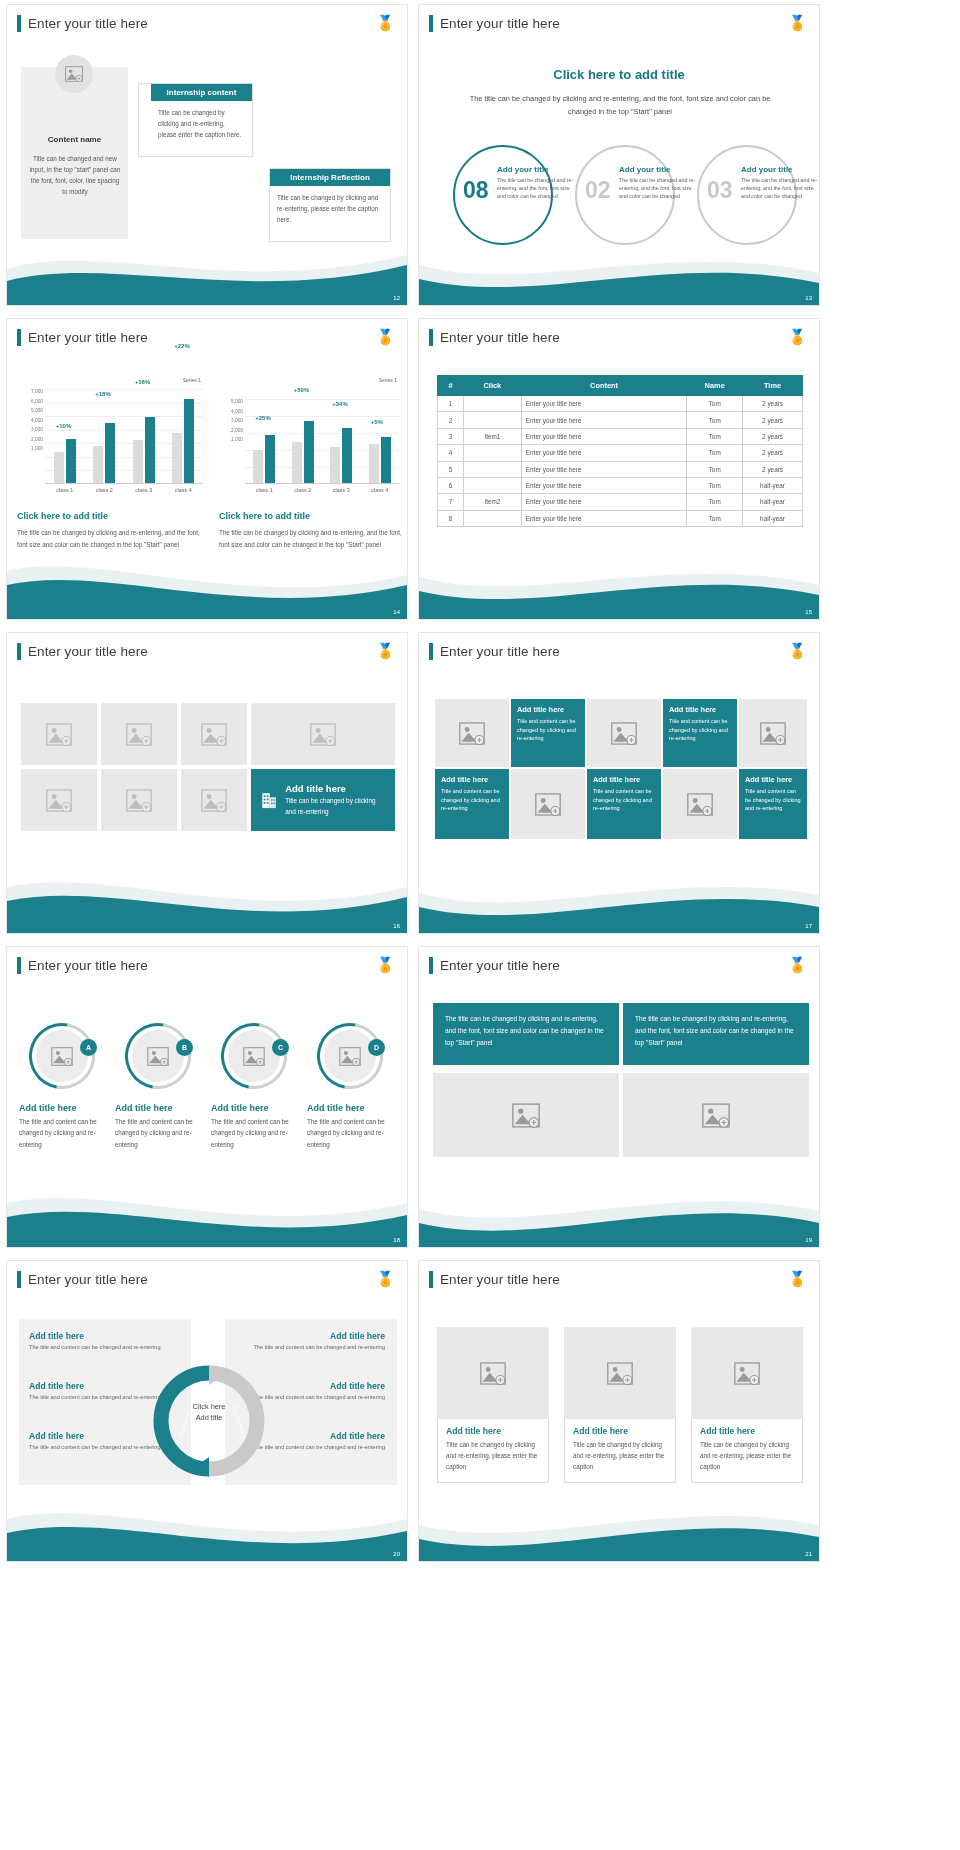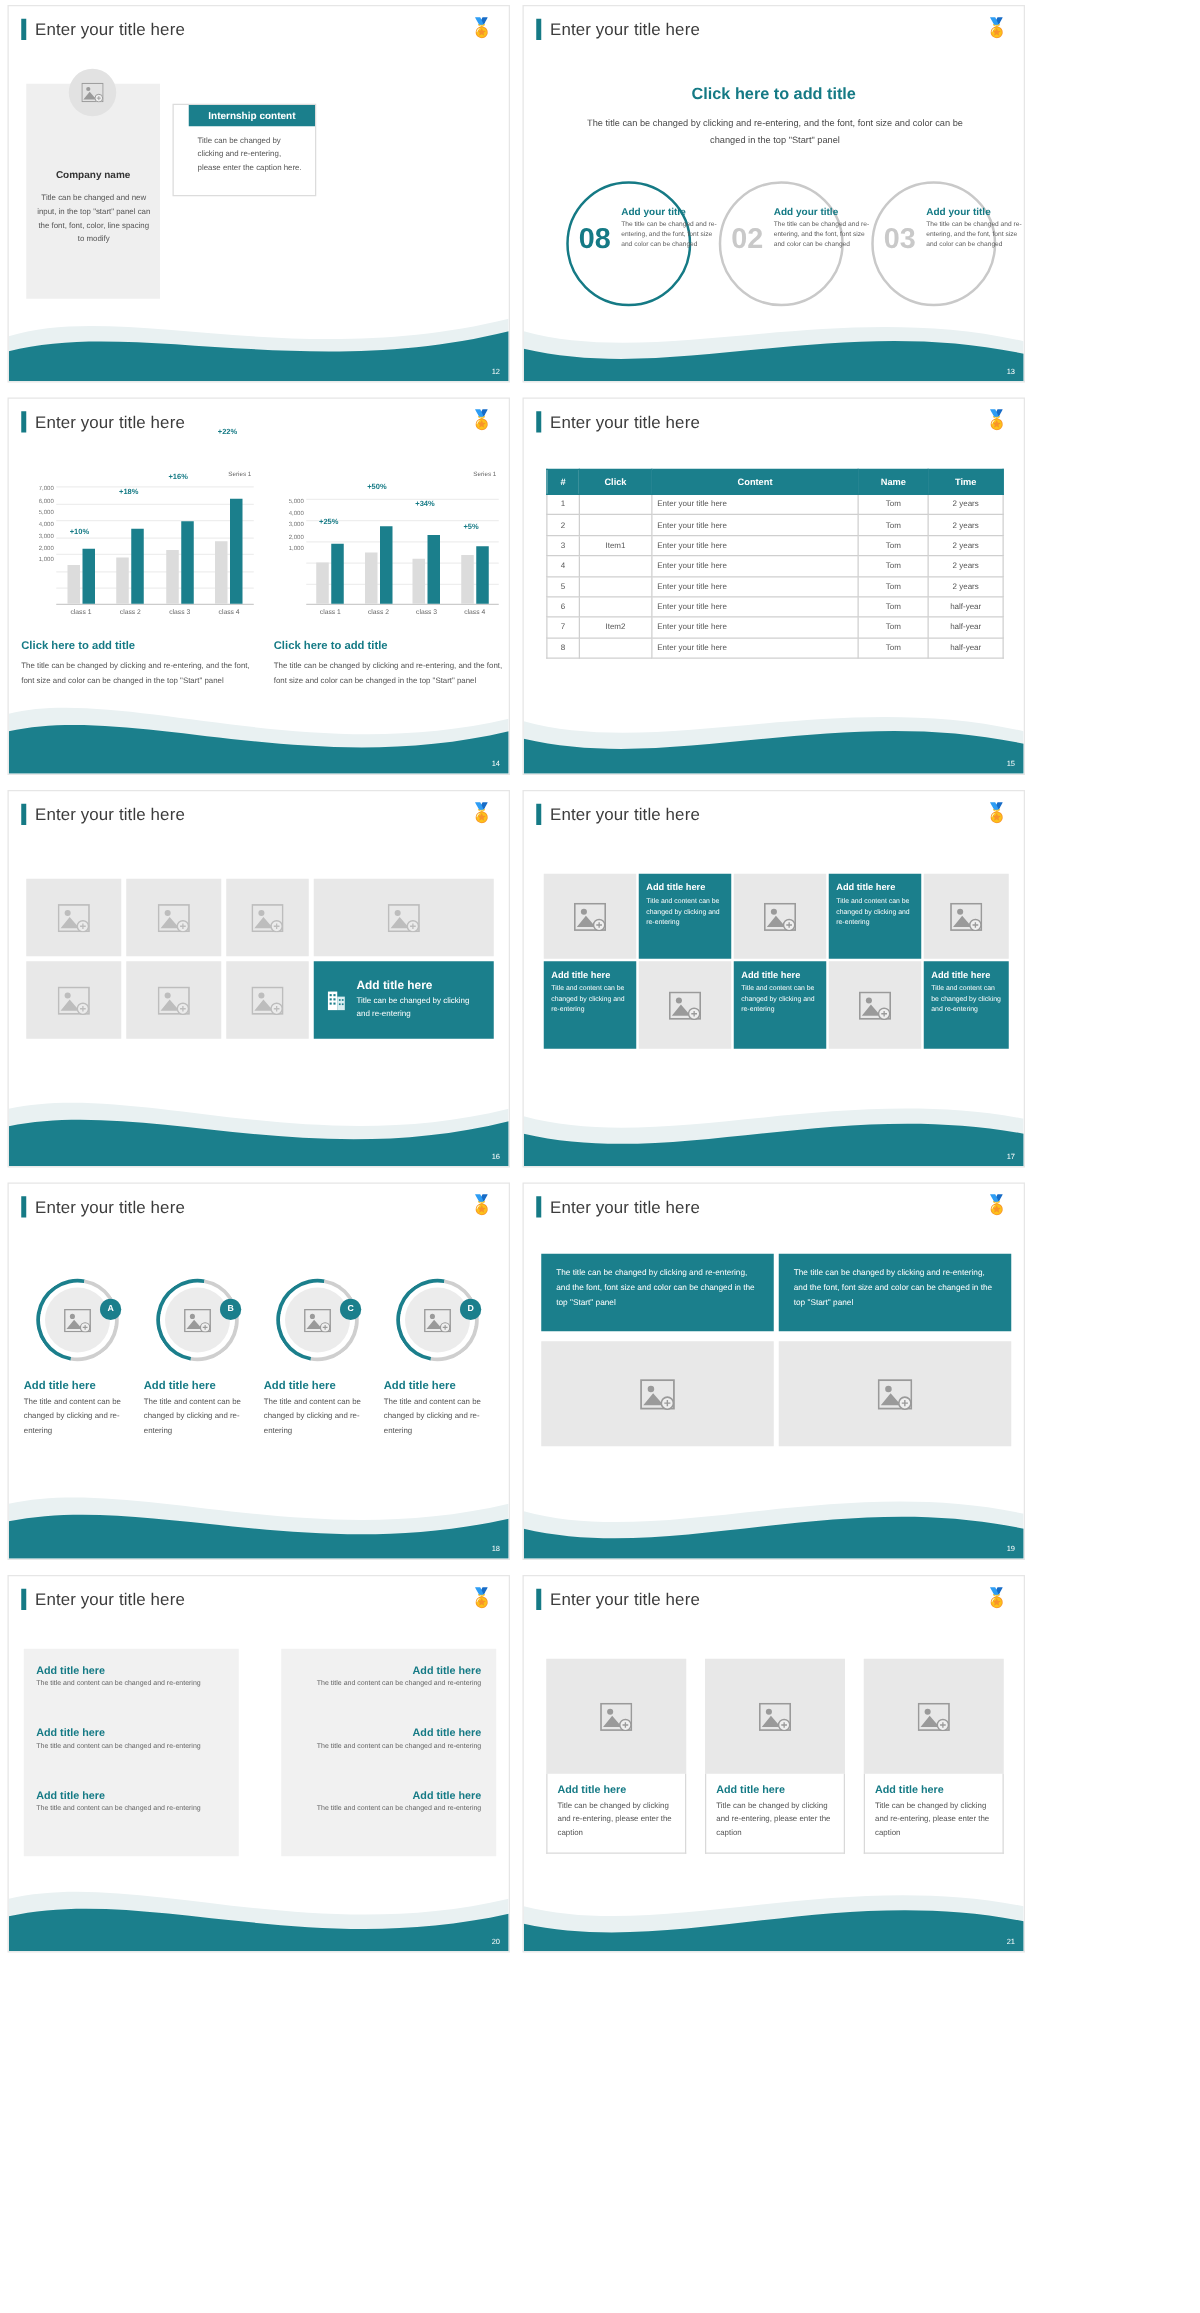--- a/index.html
+++ b/index.html
@@ -153,25 +153,29 @@
       <div class="ttl">Enter your title here</div>
     </div>
     <div class="logo">🏅</div>
 
     <div class="s12-left"></div>
     <div class="s12-circ">
         <svg width="18" height="16">
           <use href="#imgicon"></use>
         </svg>
       </div>
-    <div class="s12-cname">Company name</div>
+    <div class="s12-cname">Content name</div>
     <div class="s12-ctxt">Title can be changed and new input, in the top "start" panel can the font, font, color, line spacing to modify</div>
 
     <div class="s12-box" style="left:131px;top:78px;width:115px;height:74px;padding-left:12px;">
       <div class="s12-bh">Internship content</div>
+      <div class="s12-bb">Title can be changed by clicking and re-entering, please enter the caption here.</div>
+    </div>
+    <div class="s12-box" style="left:262px;top:163px;width:122px;height:74px;">
+      <div class="s12-bh">Internship Reflection</div>
       <div class="s12-bb">Title can be changed by clicking and re-entering, please enter the caption here.</div>
     </div>
 
     <svg class="wave" viewBox="0 0 402 70" preserveAspectRatio="none">
       <path d="M0,34 C90,6 230,62 402,20 L402,70 L0,70 Z" fill="#e9f1f2"></path>
       <path d="M0,46 C100,20 240,70 402,30 L402,70 L0,70 Z" fill="#1b7f8c"></path>
     </svg>
     <div class="pg">12</div>
   </div>
 
@@ -659,20 +663,31 @@
     </div>
     <div class="s20-row" style="left:228px;top:120px;text-align:right;">
       <div class="t">Add title here</div>
       <div class="d">The title and content can be changed and re-entering</div>
     </div>
     <div class="s20-row" style="left:228px;top:170px;text-align:right;">
       <div class="t">Add title here</div>
       <div class="d">The title and content can be changed and re-entering</div>
     </div>
 
+    <div class="s20-circ">
+      <svg width="112" height="112" viewBox="0 0 112 112">
+        <path d="M56 8 A48 48 0 0 1 56 104" fill="none" stroke="#c9c9c9" stroke-width="15"></path>
+        <path d="M56 104 A48 48 0 0 1 56 8" fill="none" stroke="#1b7f8c" stroke-width="15"></path>
+        <polygon points="56,0 70,10 56,20" fill="#c9c9c9"></polygon>
+        <polygon points="56,92 42,102 56,112" fill="#1b7f8c"></polygon>
+      </svg>
+      <div class="s20-center">Click here<br>Add title</div>
+      <div style="position:absolute;left:4px;top:54px;transform:rotate(-70deg);font-size:5px;color:#fff;width:56px;text-align:center;">Add title here</div>
+      <div style="position:absolute;right:-2px;top:52px;transform:rotate(70deg);font-size:5px;color:#fff;width:56px;text-align:center;">Add title here</div>
+    </div>
 
     <svg class="wave" viewBox="0 0 402 70" preserveAspectRatio="none">
       <path d="M0,28 C100,4 240,66 402,28 L402,70 L0,70 Z" fill="#e9f1f2"></path>
       <path d="M0,42 C110,18 240,76 402,40 L402,70 L0,70 Z" fill="#1b7f8c"></path>
     </svg>
     <div class="pg">20</div>
   </div>
 
   <div class="slide">
     <div class="hdr">

